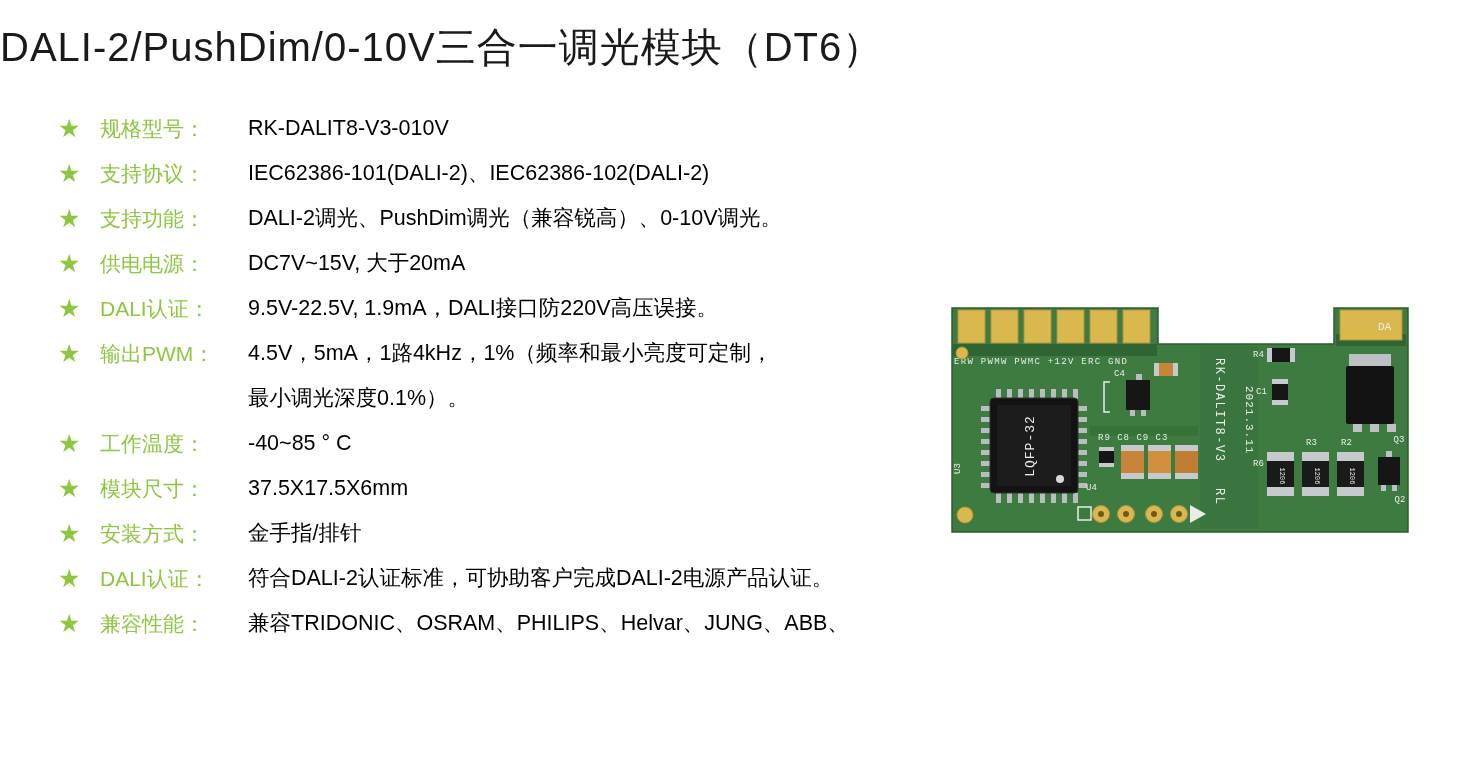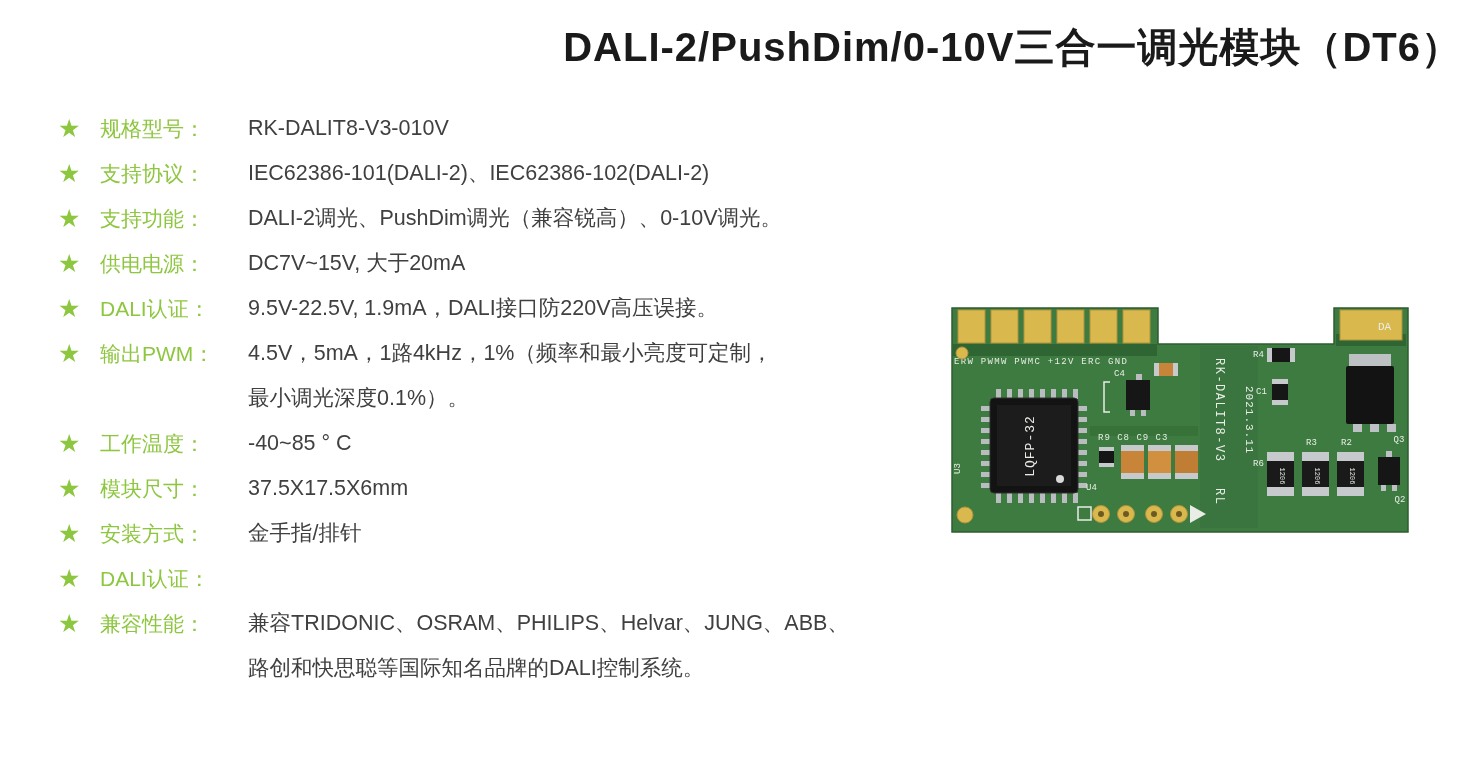--- a/index.html
+++ b/index.html
@@ -6,34 +6,34 @@
   html,body { width:1462px; height:775px; }
   body {
     background:#ffffff;
     font-family:"Liberation Sans","DejaVu Sans",sans-serif;
     position:relative;
     overflow:hidden;
   }
   .page { position:absolute; inset:0; background:#fff; }
   .title {
     position:absolute; top:20px; left:0; width:100%;
-    text-align:right; font-size:40px; font-weight:700;
+    text-align:left; font-size:40px; font-weight:400;
     color:#1a1a1a; letter-spacing:1px;
   }
   .spec-list { position:absolute; left:58px; top:106px; width:890px; }
   .spec-row { display:flex; align-items:flex-start; }
   .star {
     width:42px; font-size:25px; color:#8DC63F; line-height:45px;
     flex:0 0 42px;
   }
   .label {
     flex:0 0 148px; font-size:21px; font-weight:normal; color:#8DC63F;
     line-height:45px; white-space:nowrap;
   }
-  .value { flex:1; font-size:21.5px; color:#404040; line-height:45px; }
+  .value { flex:1; font-size:21.5px; color:#000000; line-height:45px; }
   .value .vline { white-space:nowrap; }
   .pcb-wrap { position:absolute; left:950px; top:306px; width:460px; height:228px;text-align:right; }
   svg text { font-family:"Liberation Mono","DejaVu Sans Mono",monospace; fill:#E9EDE6; }
 </style>
 </head>
 <body>
 
 <div class="page">
 
   <h1 class="title">DALI-2/PushDim/0-10V三合一调光模块（DT6）</h1>
@@ -109,28 +109,30 @@
       <span class="star">★</span>
       <span class="label">安装方式：</span>
       <div class="value">
         <div class="vline">金手指/排针</div>
       </div>
     </div>
 
     <div class="spec-row">
       <span class="star">★</span>
       <span class="label">DALI认证：</span>
+      <div class="value">
+        <div class="vline">符合DALI-2认证标准，可协助客户完成DALI-2电源产品认证。</div>
+      </div>
     </div>
 
     <div class="spec-row">
       <span class="star">★</span>
       <span class="label">兼容性能：</span>
       <div class="value">
         <div class="vline">兼容TRIDONIC、OSRAM、PHILIPS、Helvar、JUNG、ABB、</div>
-        <div class="vline">路创和快思聪等国际知名品牌的DALI控制系统。</div>
       </div>
     </div>
 
   </div>
 
   <div class="pcb-wrap">
     <svg viewBox="0 0 460 228" width="460" height="228">
 
       <polygon points="2,2 208,2 208,38 384,38 384,2 458,2 458,226 2,226" fill="#3D7B40" stroke="#2E5E30" stroke-width="1.5"></polygon>
 

